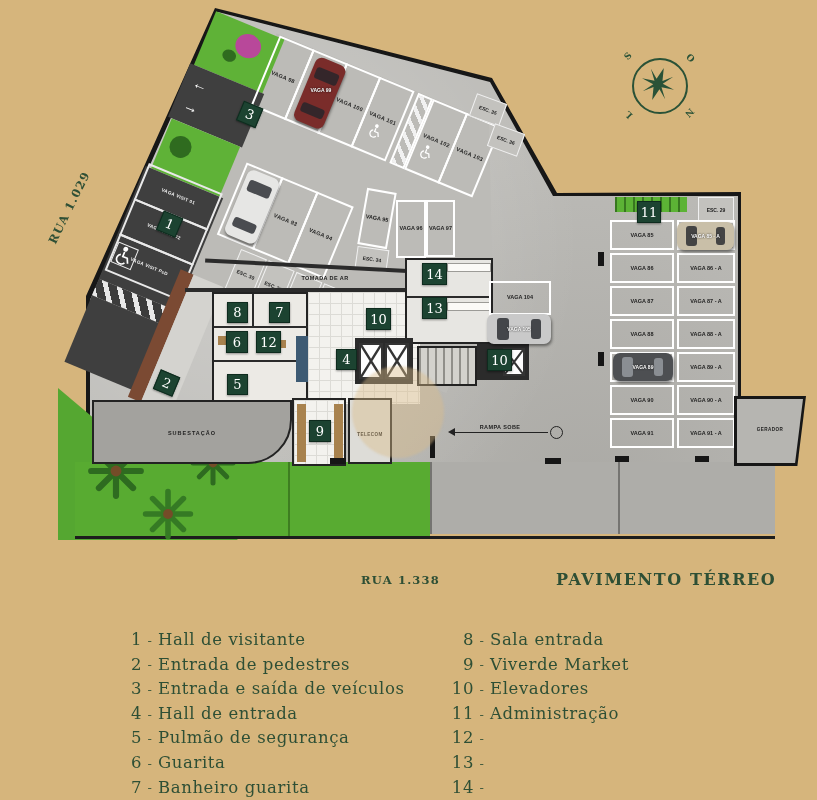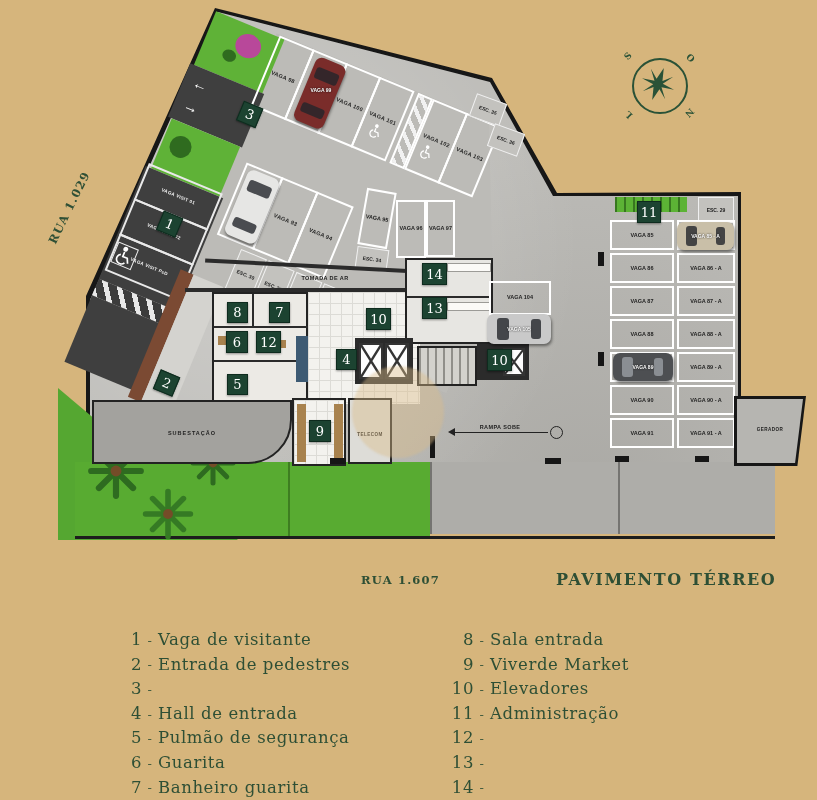--- a/index.html
+++ b/index.html
@@ -456,40 +456,41 @@
   <svg class="abs" style="left:14px;top:14px;transform:rotate(20deg);" width="44" height="44" viewBox="0 0 70 70">
     <path fill="#2a5237" d="M35 8 L40 28 L54 16 L42 32 L62 35 L42 38 L54 54 L40 42 L35 62 L30 42 L16 54 L28 38 L8 35 L28 32 L16 16 L30 28 Z"></path>
   </svg>
   <span class="cdir" style="left:3px;top:4px;transform:rotate(-45deg);">S</span>
   <span class="cdir" style="left:64px;top:6px;transform:rotate(45deg);">O</span>
   <span class="cdir" style="left:4px;top:62px;transform:rotate(-135deg);">L</span>
   <span class="cdir" style="left:63px;top:60px;transform:rotate(135deg);">N</span>
 </div>
 
 <div class="abs gtxt" id="rua-left">RUA 1.029</div>
-<div class="abs gtxt" id="rua-bottom">RUA 1.607</div>
+<div class="abs gtxt" id="rua-bottom">RUA 1.338</div>
 <div class="abs gtxt" id="title">PAVIMENTO TÉRREO</div>
 
 <div class="lcol" id="lcol-left">
 
     <div class="li">
       <span class="ln">1</span>
       <span class="ld">-</span>
-      <span class="lt">Vaga de visitante</span>
+      <span class="lt">Hall de visitante</span>
     </div>
 
     <div class="li">
       <span class="ln">2</span>
       <span class="ld">-</span>
       <span class="lt">Entrada de pedestres</span>
     </div>
 
     <div class="li">
       <span class="ln">3</span>
       <span class="ld">-</span>
+      <span class="lt">Entrada e saída de veículos</span>
     </div>
 
     <div class="li">
       <span class="ln">4</span>
       <span class="ld">-</span>
       <span class="lt">Hall de entrada</span>
     </div>
 
     <div class="li">
       <span class="ln">5</span>

